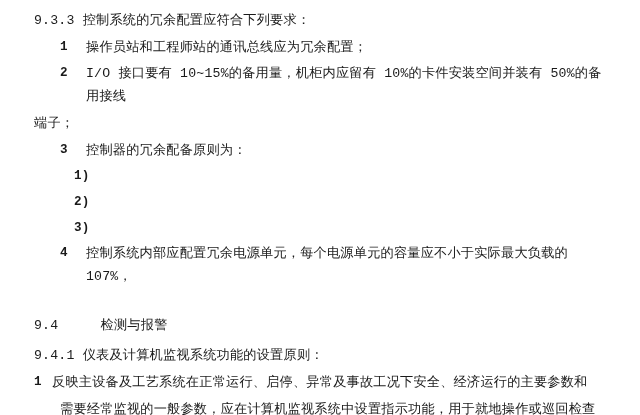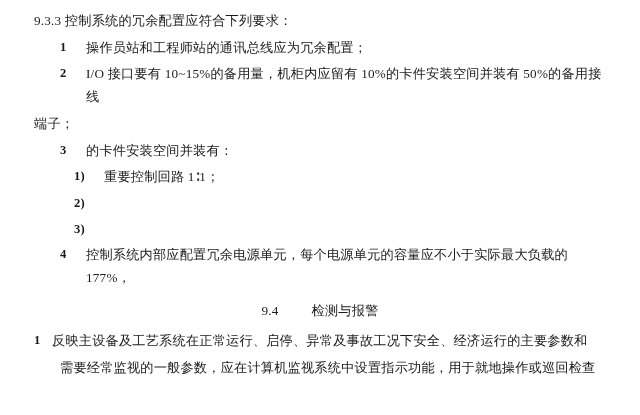--- a/index.html
+++ b/index.html
@@ -13,20 +13,21 @@
     font-family: "Liberation Serif", "DejaVu Serif", serif;
     color: #1a1a1a;
     overflow: hidden;
   }
   .page {
     position: relative;
     width: 640px;
     height: 415px;
     box-sizing: border-box;
     padding: 10px 34px 0 34px;
+    font-family: Liberation Mono, monospace;
   }
   .block {
     font-size: 13.2px;
     line-height: 1.72;
     letter-spacing: 0.2px;
   }
   
   .heading {
     margin: 0 0 4px 0;
     font-size: 13.2px;
@@ -52,22 +53,22 @@
   .lvl2 .num { width: 30px; margin-left: 40px; }
   .lvl0 .num { width: 18px; margin-left: 0px; }
 
   .cont {
     margin: 0 0 4px 0;
   }
   .cont.hang-0 { text-indent: 0; }
   .cont.hang-1 { padding-left: 26px; }
 
   .center {
-    text-align: center;
-    margin: 10px 0 8px 0;
+    text-align: left;
+    margin: 26px 0 8px 0;
   }
   .center .gap {
     display: inline-block;
     width: 26px;
   }
   .sec-num { }
   .sec-title { }
 </style>
 </head>
 <body>
@@ -83,47 +84,47 @@
     </div>
 
     <div class="item lvl1">
       <span class="num">2</span>
       <span class="txt">I/O 接口要有 10~15%的备用量，机柜内应留有 10%的卡件安装空间并装有 50%的备用接线</span>
     </div>
     <p class="cont hang-0">端子；</p>
 
     <div class="item lvl1">
       <span class="num">3</span>
-      <span class="txt">的卡件安装空间并装有：</span>
+      <span class="txt">控制器的冗余配备原则为：</span>
     </div>
 
     <div class="item lvl2">
       <span class="num">1)</span>
-      <span class="txt">重要控制回路 1∶1；</span>
     </div>
 
     <div class="item lvl2">
       <span class="num">2)</span>
     </div>
 
     <div class="item lvl2">
       <span class="num">3)</span>
     </div>
 
     <div class="item lvl1">
       <span class="num">4</span>
-      <span class="txt">控制系统内部应配置冗余电源单元，每个电源单元的容量应不小于实际最大负载的 177%，</span>
+      <span class="txt">控制系统内部应配置冗余电源单元，每个电源单元的容量应不小于实际最大负载的 107%，</span>
     </div>
 
     <p class="center">
       <span class="sec-num">9.4</span>
       <span class="gap"></span>
       <span class="sec-title">检测与报警</span>
     </p>
 
+    <p class="heading">9.4.1 仪表及计算机监视系统功能的设置原则：</p>
 
     <div class="item lvl0">
       <span class="num">1</span>
       <span class="txt">反映主设备及工艺系统在正常运行、启停、异常及事故工况下安全、经济运行的主要参数和</span>
     </div>
     <p class="cont hang-1">需要经常监视的一般参数，应在计算机监视系统中设置指示功能，用于就地操作或巡回检查</p>
 
   </div>
 </div>
 

